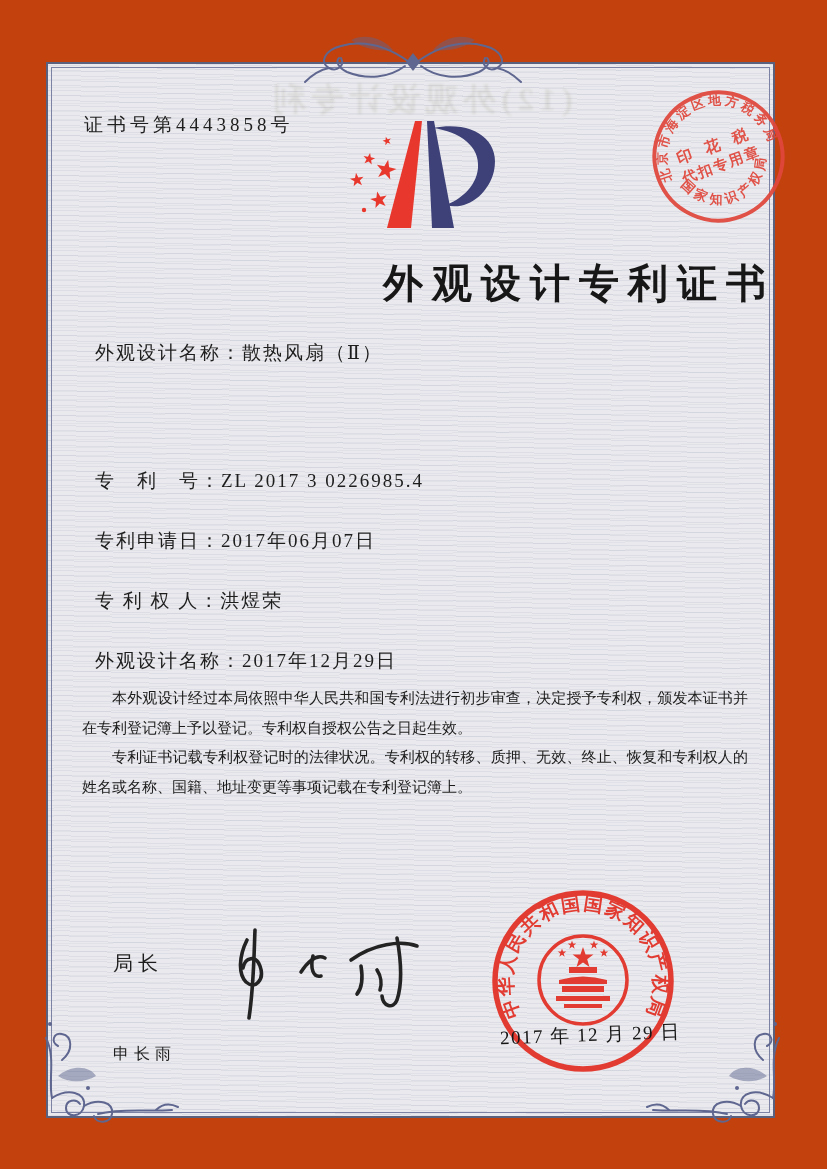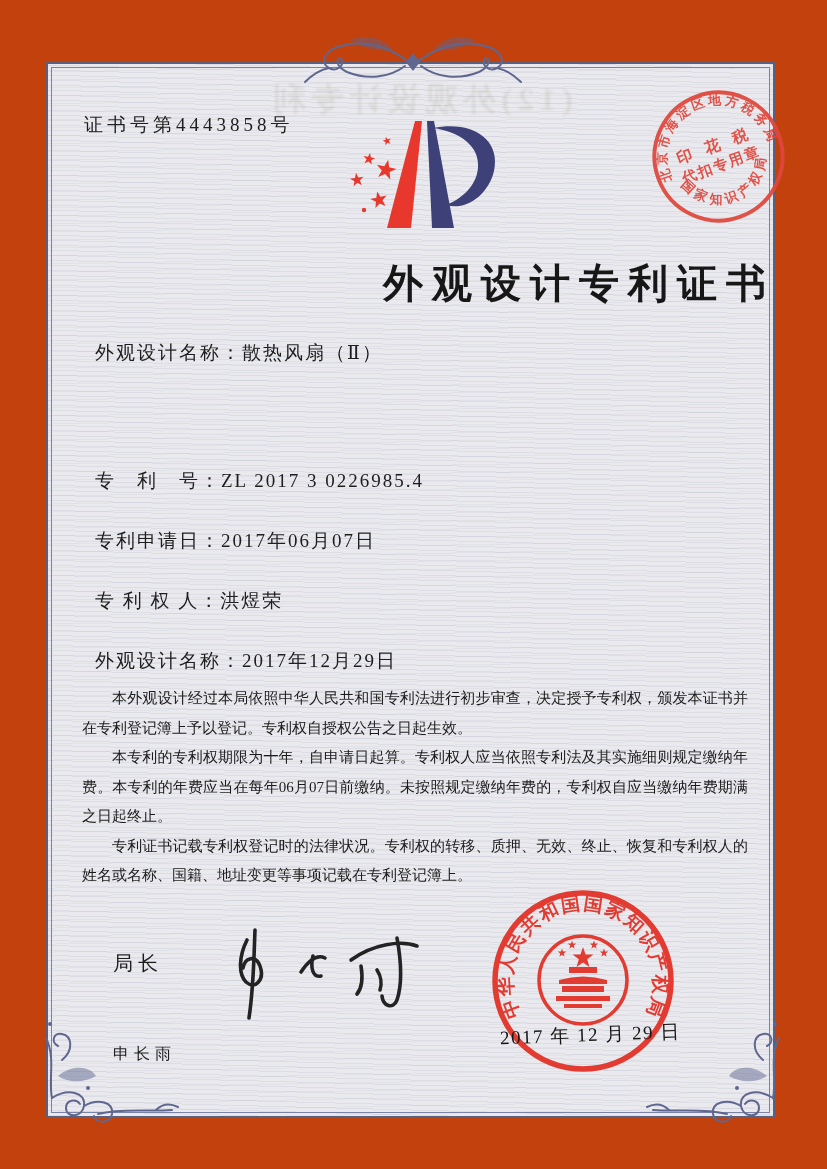--- a/index.html
+++ b/index.html
@@ -138,21 +138,20 @@
   </div>
   <div class="field" style="top:588px">
     <span>专 利 权 人：</span><span>洪煜荣</span>
   </div>
   <div class="field" style="top:648px">
     <span>外观设计名称：</span><span>2017年12月29日</span>
   </div>
 
   <div class="abs paras">
     <p>本外观设计经过本局依照中华人民共和国专利法进行初步审查，决定授予专利权，颁发本证书并在专利登记簿上予以登记。专利权自授权公告之日起生效。</p>
-    <p>本专利的专利权期限为十年，自申请日起算。专利权人应当依照专利法及其实施细则规定缴纳年费。本专利的年费应当在每年06月07日前缴纳。未按照规定缴纳年费的，专利权自应当缴纳年费期满之日起终止。</p>
     <p>专利证书记载专利权登记时的法律状况。专利权的转移、质押、无效、终止、恢复和专利权人的姓名或名称、国籍、地址变更等事项记载在专利登记簿上。</p>
   </div>
 
   <div class="abs signer-title">局长</div>
   <div class="abs signer-name">申长雨</div>
 
   <svg class="abs signature" width="220" height="100" viewBox="0 0 220 100">
     <g stroke="#232323" stroke-width="3.6" fill="none" stroke-linecap="round" stroke-linejoin="round">
       <path d="M42,18 C34,34 33,52 41,60 C50,68 60,58 55,44 C51,33 40,35 38,46"></path>
       <path d="M50,8 C49,30 49,62 44,96"></path>

